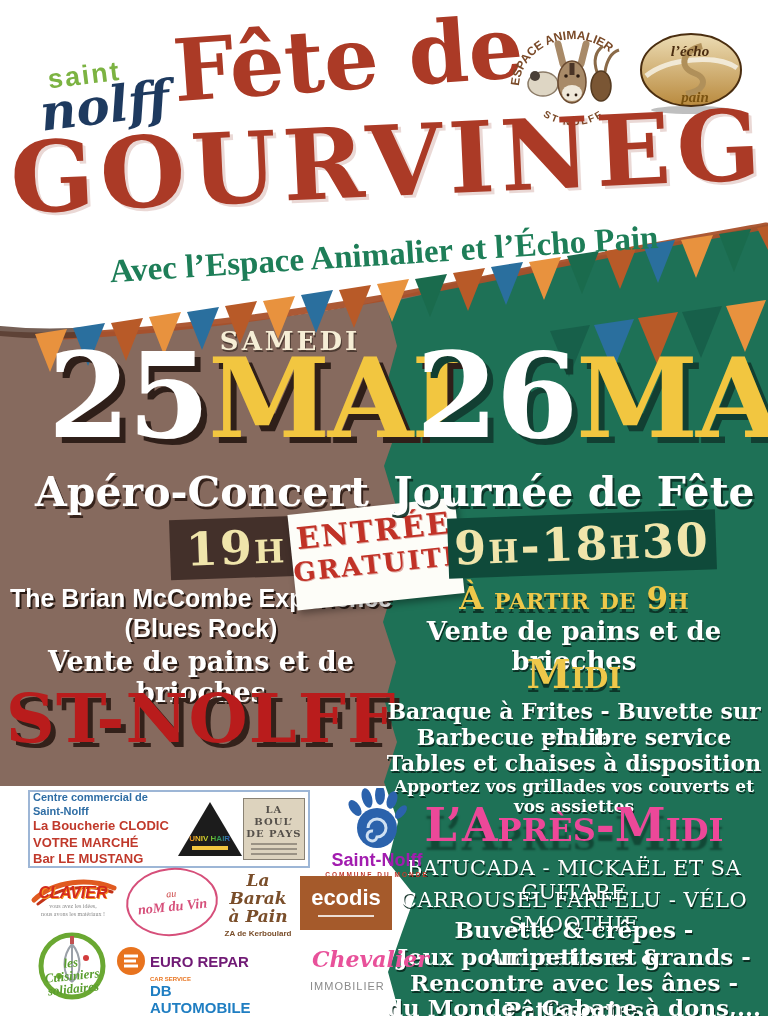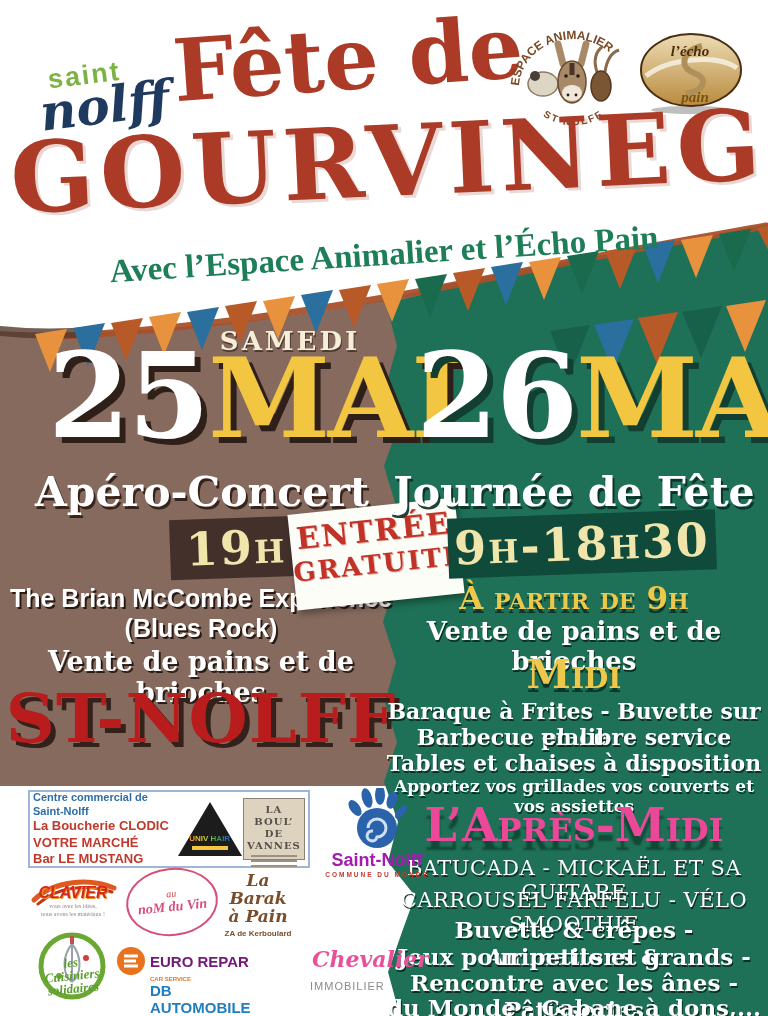--- a/index.html
+++ b/index.html
@@ -259,21 +259,21 @@
       <div class="lr">VOTRE MARCHÉ</div>
       <div class="lr">Bar LE MUSTANG</div>
     </div>
     <div class="univ">
       <div class="tri"></div>
       <div class="utext">UNIV HAIR</div>
       <div class="ubar"></div>
     </div>
     <div class="laboul">
       <div class="bl">LA BOUL’</div>
-      <div class="bl">DE VANNES</div>
+      <div class="bl">DE PAYS</div>
       <div class="bar"></div>
       <div class="bar"></div>
       <div class="bar"></div>
     </div>
   </div>
 
   <div class="abs snolff">
     <svg width="84" height="62" viewBox="0 0 84 62" style="margin:0 auto;">
       <ellipse cx="20" cy="20" rx="5" ry="9" fill="#2b62ac" transform="rotate(-35 20 20)"></ellipse>
       <ellipse cx="32" cy="10" rx="5" ry="10" fill="#2b62ac" transform="rotate(-15 32 10)"></ellipse>
@@ -301,20 +301,24 @@
     <div class="va">au</div>
     <div class="vn">noM du Vin</div>
   </div>
 
   <div class="abs barak">
     <div class="b1">La Barak</div>
     <div class="b1">à Pain</div>
     <div class="b2">ZA de Kerboulard</div>
   </div>
 
+  <div class="abs ecodis">
+    <div class="en">ecodis</div>
+    <div class="ebar"></div>
+  </div>
 
   <div class="abs cuis">
     <svg width="72" height="72" viewBox="0 0 72 72" style="margin:0 auto;">
       <circle cx="36" cy="36" r="31" fill="#fff" stroke="#6aa832" stroke-width="5"></circle>
       <path d="M36,14 L36,52 M36,14 C26,26 26,44 36,52 M36,14 C46,26 46,44 36,52" stroke="#9aa0a8" stroke-width="2" fill="none"></path>
       <path d="M36,14 L36,6" stroke="#c05050" stroke-width="4"></path>
       <circle cx="50" cy="28" r="3" fill="#d23c3c"></circle>
       <circle cx="23" cy="46" r="3" fill="#6aa832"></circle>
     </svg>
     <div class="ctx">

